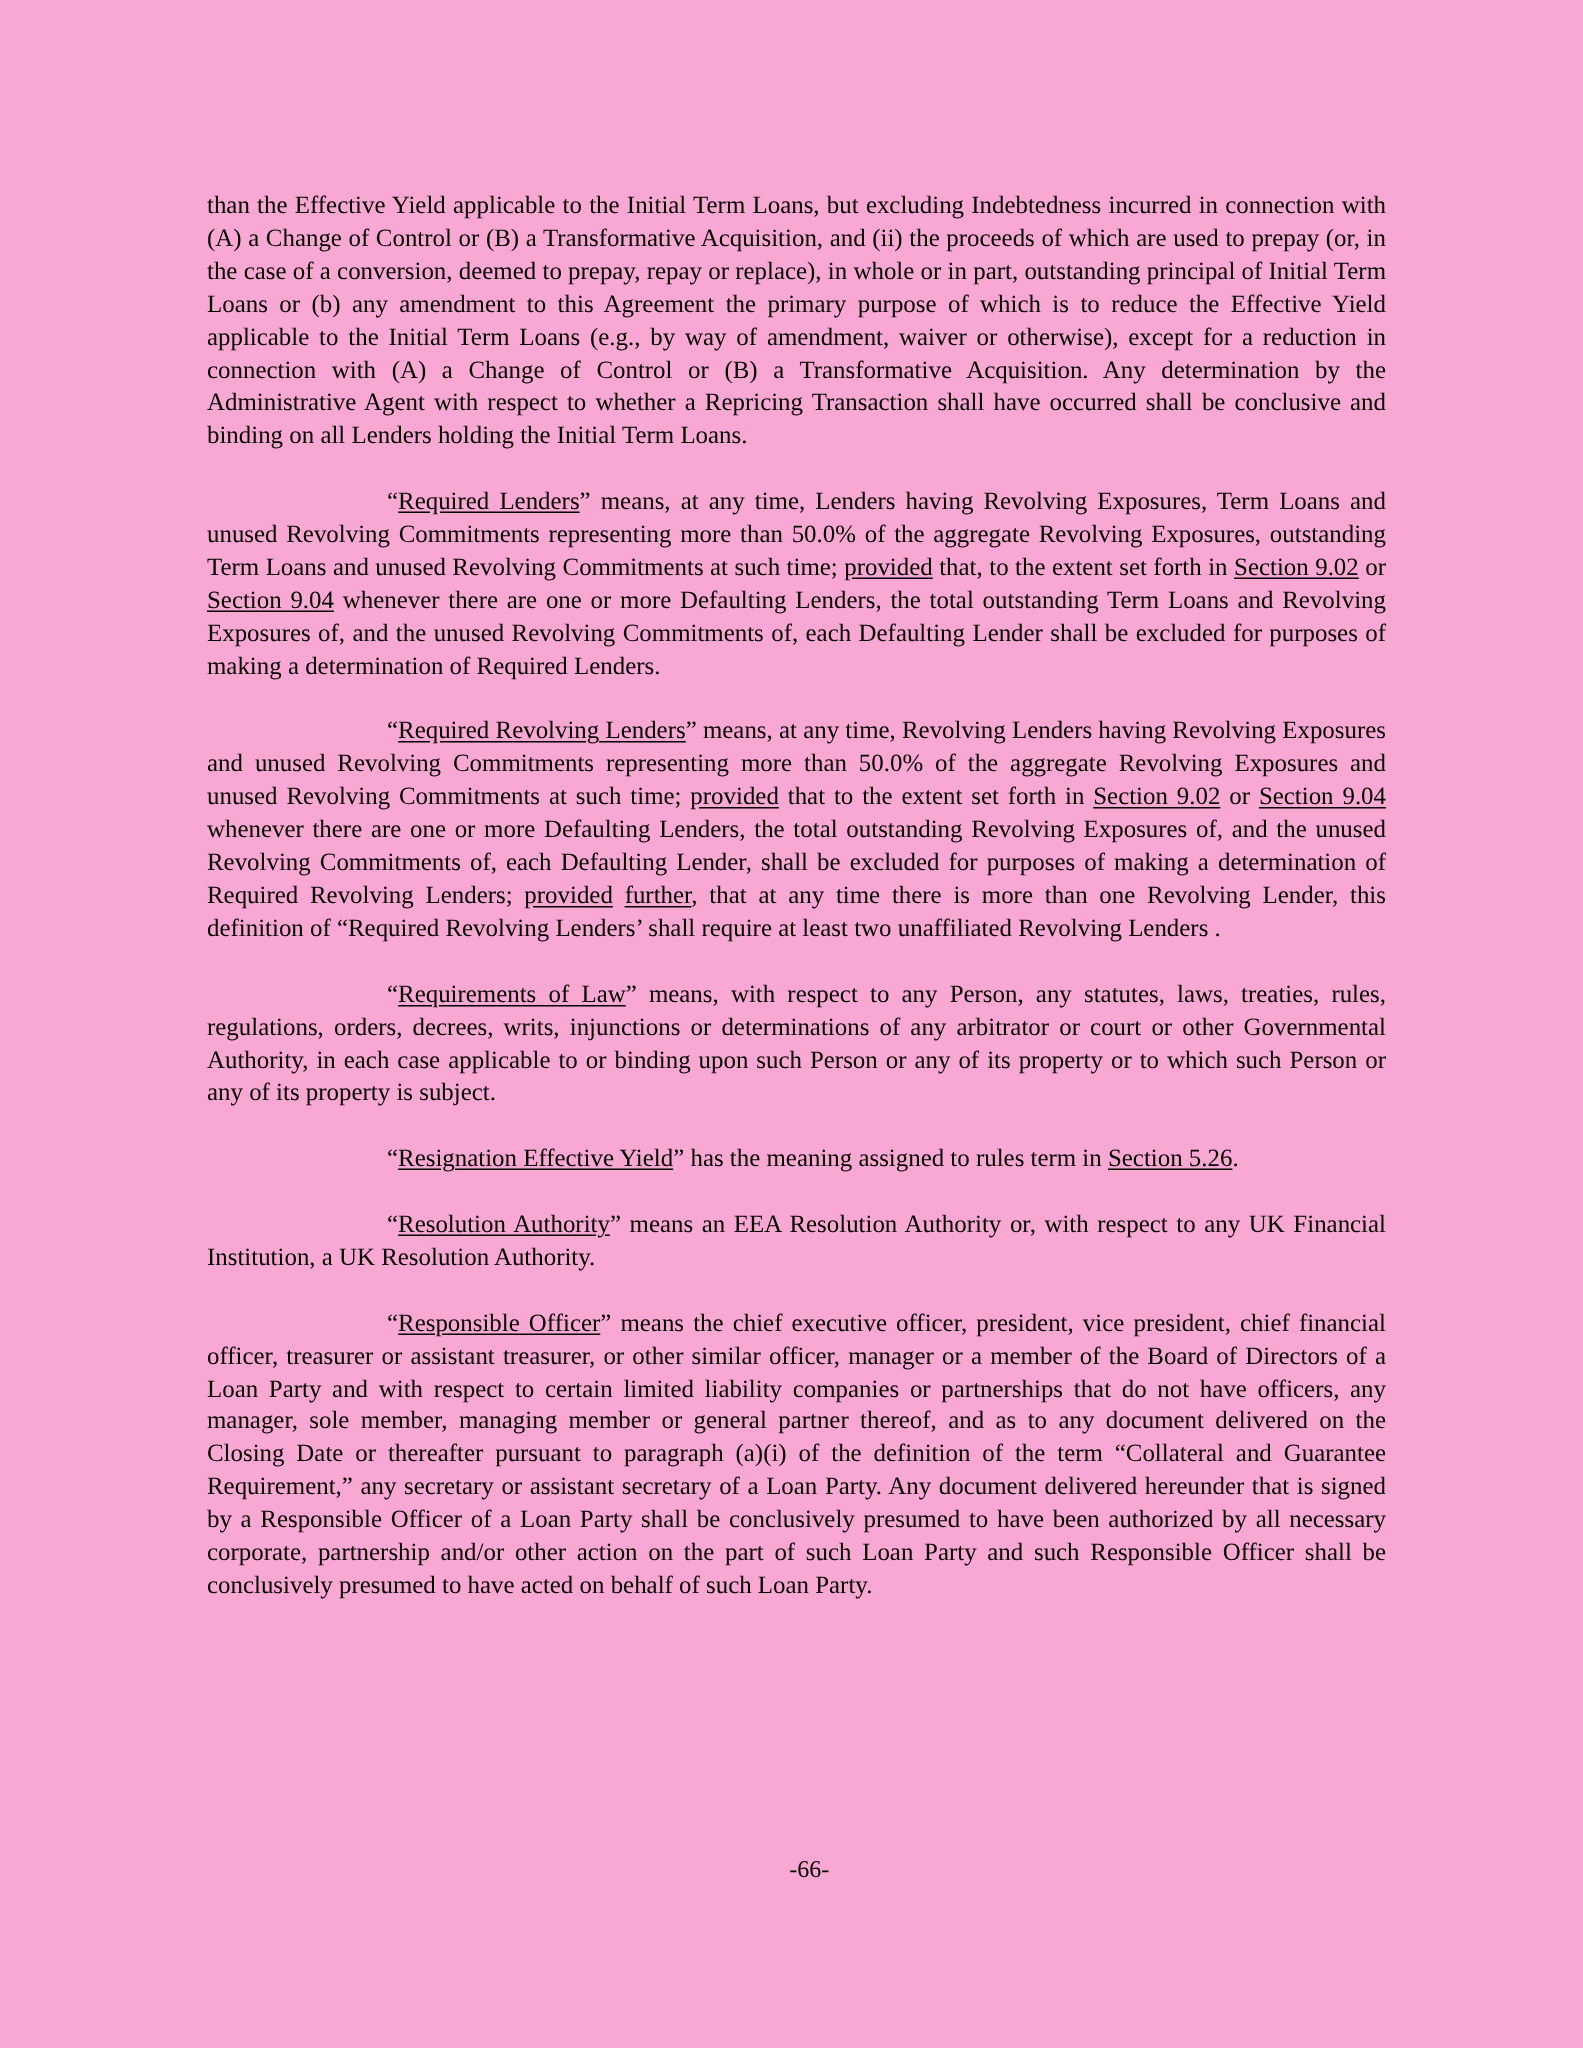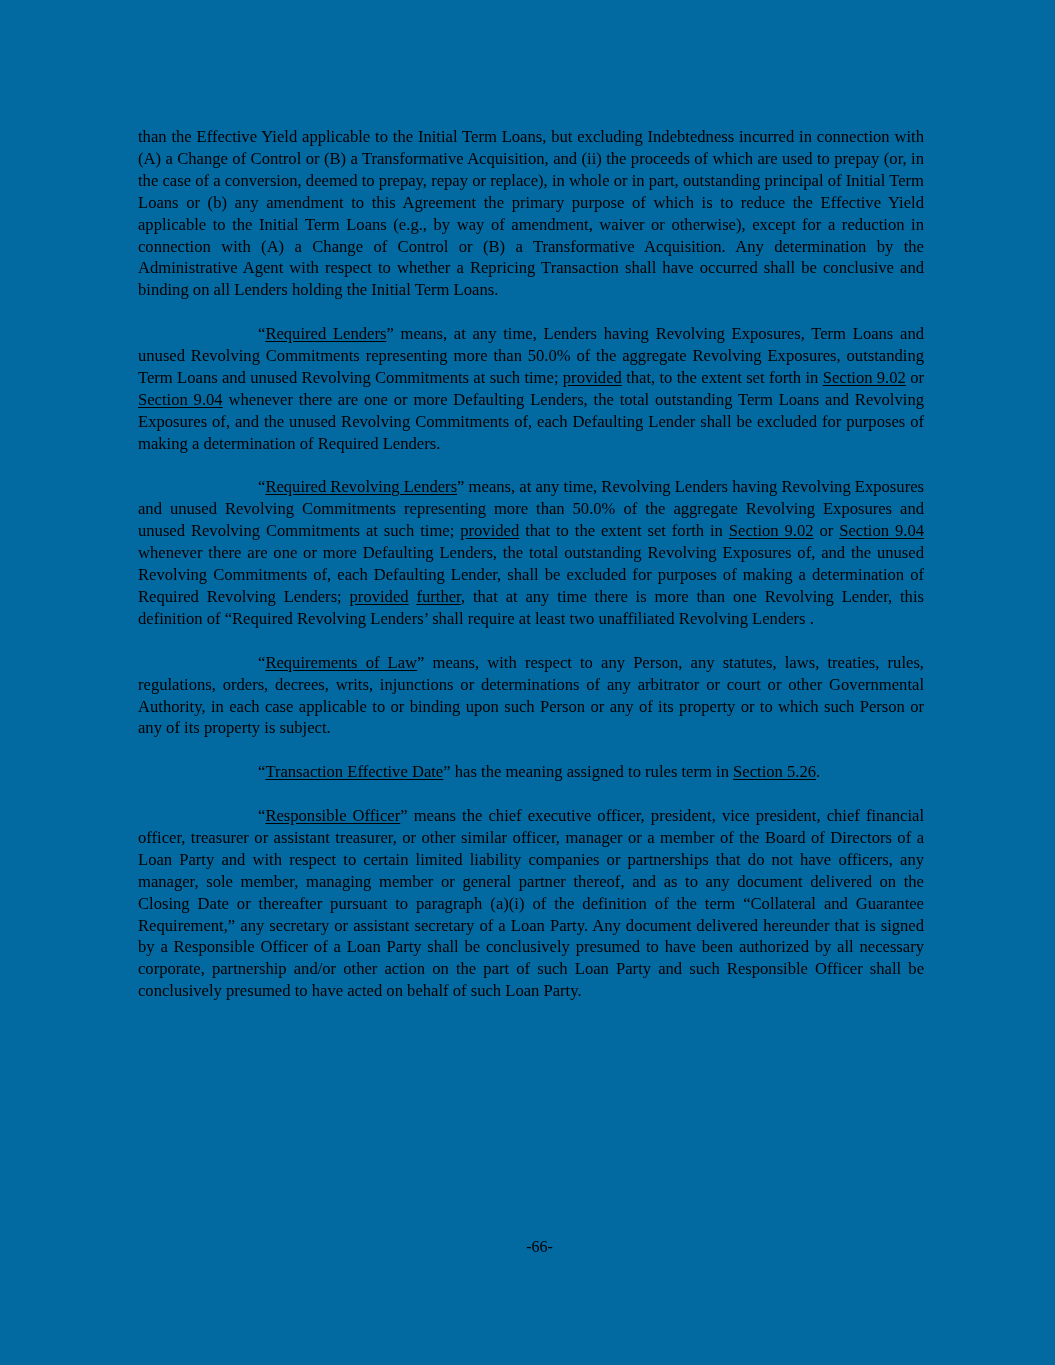--- a/index.html
+++ b/index.html
@@ -4,21 +4,21 @@
 <style>
   html, body {
     margin: 0;
     padding: 0;
     background: #ffffff;
   }
   .page {
     position: relative;
     width: 1055px;
     height: 1365px;
-    background: #0369a1;
+    background: #f9a8d4;
     color: #000000;
     font-family: "Liberation Serif", serif;
     overflow: hidden;
   }
   .content {
     position: absolute;
     left: 138px;
     top: 126px;
     width: 786px;
   }
@@ -55,17 +55,18 @@
 </style>
 </head>
 <body>
 
 <div class="page">
   <div class="content" id="doc-body">
       <p class="para"><span>than the Effective Yield applicable to the Initial Term Loans, but excluding Indebtedness incurred in connection with (A) a Change of Control or (B) a Transformative Acquisition, and (ii) the proceeds of which are used to prepay (or, in the case of a conversion, deemed to prepay, repay or replace), in whole or in part, outstanding principal of Initial Term Loans or (b) any amendment to this Agreement the primary purpose of which is to reduce the Effective Yield applicable to the Initial Term Loans (e.g., by way of amendment, waiver or otherwise), except for a reduction in connection with (A) a Change of Control or (B) a Transformative Acquisition. Any determination by the Administrative Agent with respect to whether a Repricing Transaction shall have occurred shall be conclusive and binding on all Lenders holding the Initial Term Loans.</span></p>
       <p class="para indent"><span>“</span><span class="u">Required Lenders</span><span>” means, at any time, Lenders having Revolving Exposures, Term Loans and unused Revolving Commitments representing more than 50.0% of the aggregate Revolving Exposures, outstanding Term Loans and unused Revolving Commitments at such time; </span><span class="u">provided</span><span> that, to the extent set forth in </span><span class="u">Section 9.02</span><span> or </span><span class="u">Section 9.04</span><span> whenever there are one or more Defaulting Lenders, the total outstanding Term Loans and Revolving Exposures of, and the unused Revolving Commitments of, each Defaulting Lender shall be excluded for purposes of making a determination of Required Lenders.</span></p>
       <p class="para indent"><span>“</span><span class="u">Required Revolving Lenders</span><span>” means, at any time, Revolving Lenders having Revolving Exposures and unused Revolving Commitments representing more than 50.0% of the aggregate Revolving Exposures and unused Revolving Commitments at such time; </span><span class="u">provided</span><span> that to the extent set forth in </span><span class="u">Section 9.02</span><span> or </span><span class="u">Section 9.04</span><span> whenever there are one or more Defaulting Lenders, the total outstanding Revolving Exposures of, and the unused Revolving Commitments of, each Defaulting Lender, shall be excluded for purposes of making a determination of Required Revolving Lenders; </span><span class="u">provided</span><span> </span><span class="u">further</span><span>, that at any time there is more than one Revolving Lender, this definition of “Required Revolving Lenders’ shall require at least two unaffiliated Revolving Lenders .</span></p>
       <p class="para indent"><span>“</span><span class="u">Requirements of Law</span><span>” means, with respect to any Person, any statutes, laws, treaties, rules, regulations, orders, decrees, writs, injunctions or determinations of any arbitrator or court or other Governmental Authority, in each case applicable to or binding upon such Person or any of its property or to which such Person or any of its property is subject.</span></p>
-      <p class="para indent"><span>“</span><span class="u">Transaction Effective Date</span><span>” has the meaning assigned to rules term in </span><span class="u">Section 5.26</span><span>.</span></p>
+      <p class="para indent"><span>“</span><span class="u">Resignation Effective Yield</span><span>” has the meaning assigned to rules term in </span><span class="u">Section 5.26</span><span>.</span></p>
+      <p class="para indent"><span>“</span><span class="u">Resolution Authority</span><span>” means an EEA Resolution Authority or, with respect to any UK Financial Institution, a UK Resolution Authority.</span></p>
       <p class="para indent"><span>“</span><span class="u">Responsible Officer</span><span>” means the chief executive officer, president, vice president, chief financial officer, treasurer or assistant treasurer, or other similar officer, manager or a member of the Board of Directors of a Loan Party and with respect to certain limited liability companies or partnerships that do not have officers, any manager, sole member, managing member or general partner thereof, and as to any document delivered on the Closing Date or thereafter pursuant to paragraph (a)(i) of the definition of the term “Collateral and Guarantee Requirement,” any secretary or assistant secretary of a Loan Party. Any document delivered hereunder that is signed by a Responsible Officer of a Loan Party shall be conclusively presumed to have been authorized by all necessary corporate, partnership and/or other action on the part of such Loan Party and such Responsible Officer shall be conclusively presumed to have acted on behalf of such Loan Party.</span></p>
     </div>
   <div class="footer">-66-</div>
 </div>
 
 </body></html>

